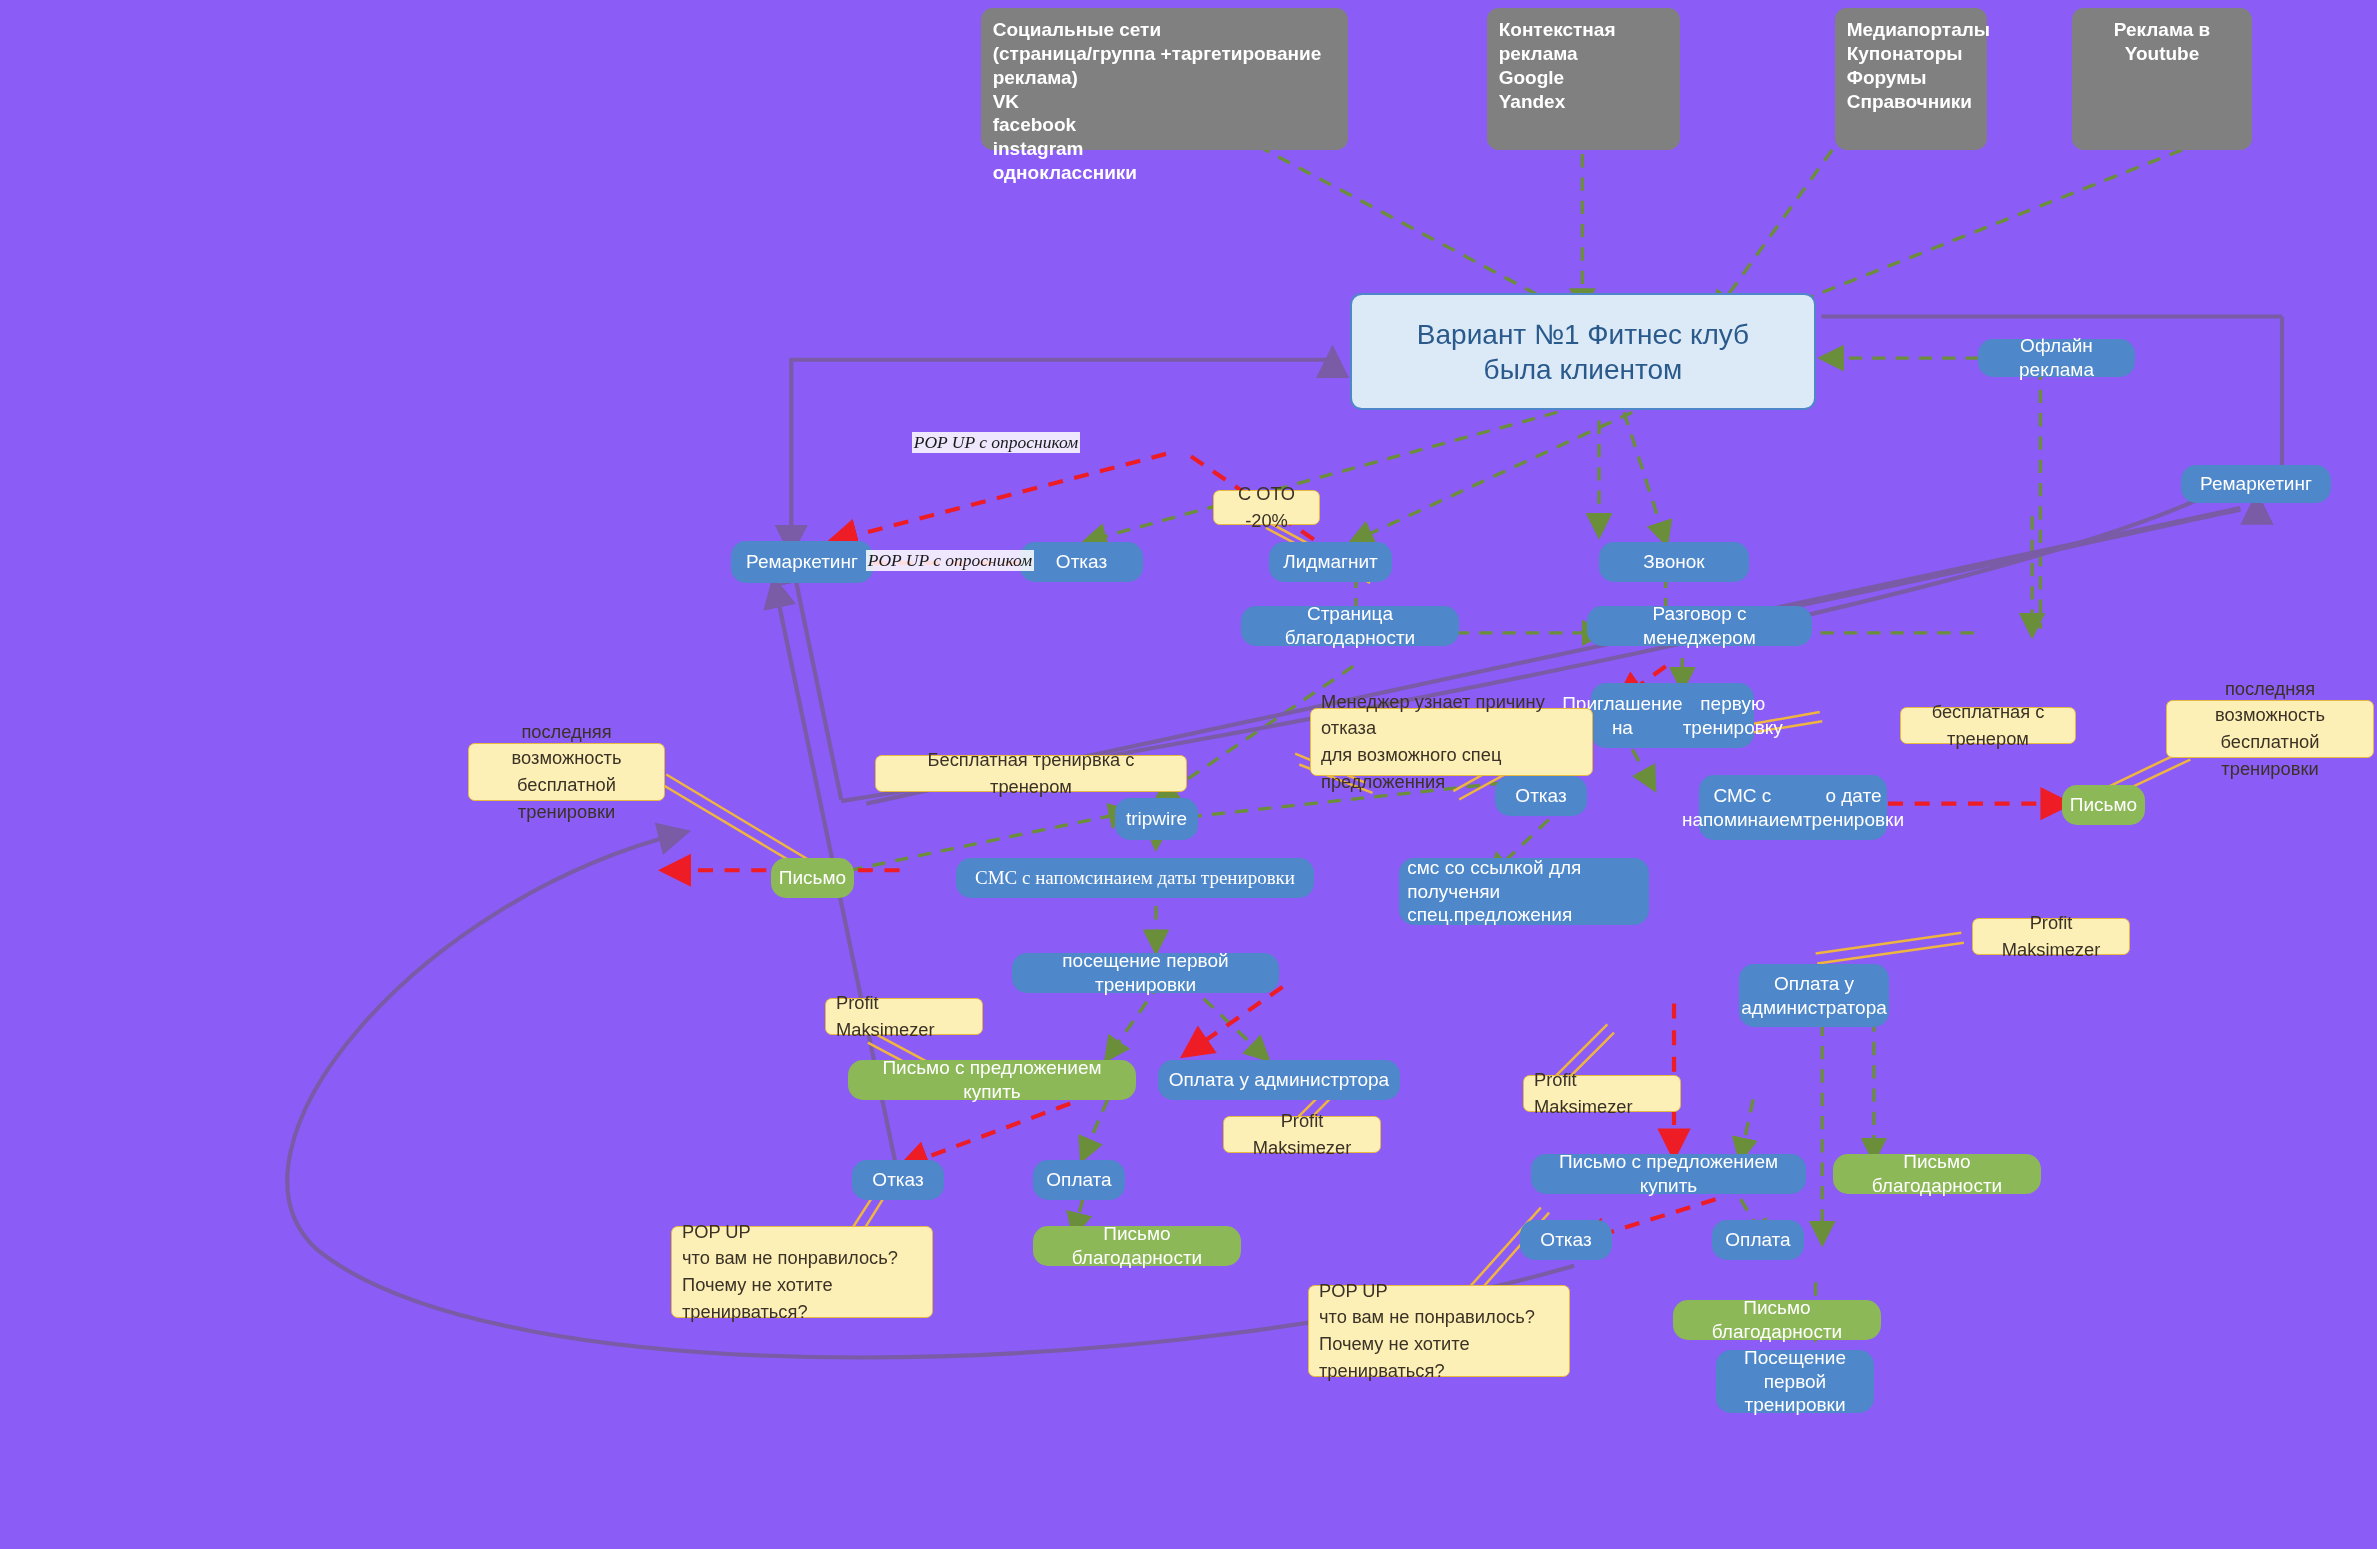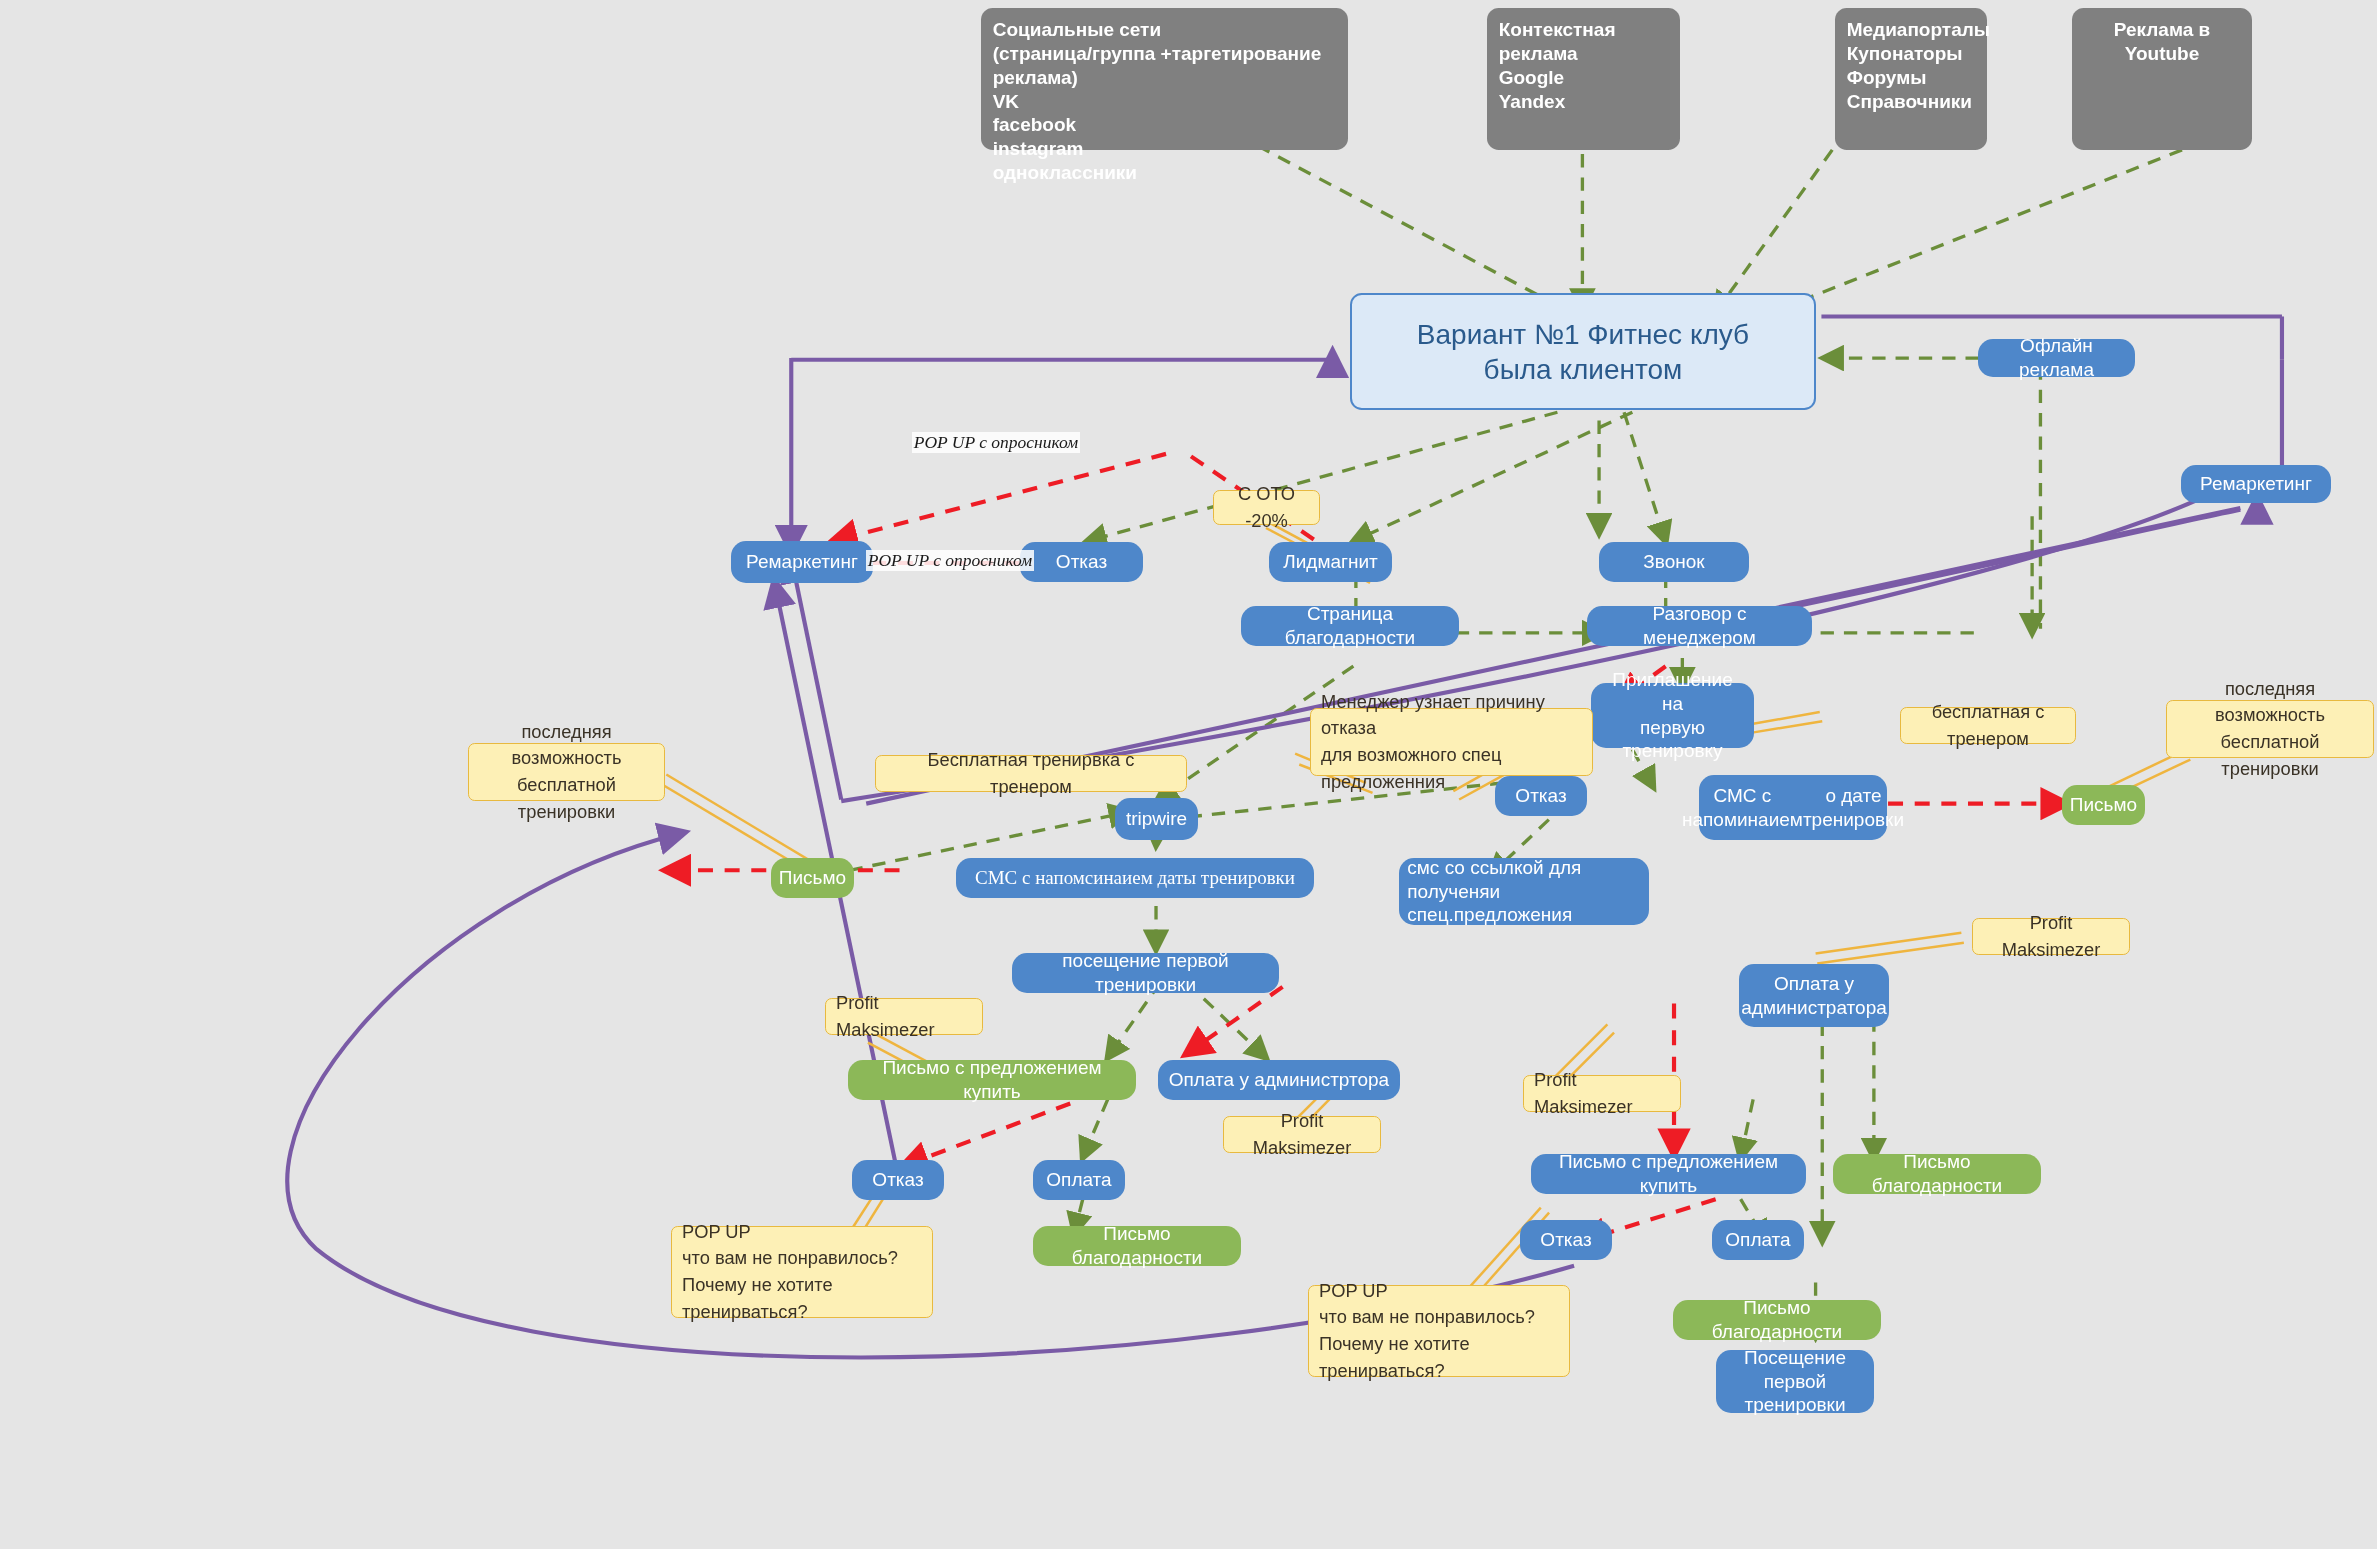--- a/index.html
+++ b/index.html
@@ -1,17 +1,17 @@
 <!DOCTYPE html>
 <html style="font-size:13.3px"><head>
 <meta charset="utf-8">
 <style>
   html,body{margin:0;padding:0;background:#ffffff;}
   body{font-family:"Liberation Sans", sans-serif;}
-  #canvas{position:relative;width:2377px;height:1549px;background:#e5e5e5;overflow:hidden;}
+  #canvas{position:relative;width:2377px;height:1549px;background:#8b5cf6;overflow:hidden;}
   #edges{position:absolute;left:0;top:0;width:2377px;height:1549px;pointer-events:none;}
 
   .node{position:absolute;box-sizing:border-box;display:flex;align-items:center;
         justify-content:center;text-align:center;border-radius:15px;
         color:#ffffff;line-height:1.25;padding:5px 8.3px;}
   .gray{background:#808080;border-radius:11.7px;color:#fff;
         align-items:flex-start;justify-content:flex-start;text-align:left;
         font-weight:bold;font-size:19px;padding:10px 11.7px;}
   .blue{background:#4e87ca;font-size:21px;}
   .bigblue{background:#dce9f7;border:2.5px solid #4e87ca;color:#2a5a8c;
@@ -204,21 +204,21 @@
   </div>
 
   <div class="node blue" style="left:1241px;top:606px;width:218px;height:40px;font-size:19px;">
     <span>Страница благодарности</span>
   </div>
 
   <div class="node blue" style="left:1587px;top:606px;width:225px;height:40px;font-size:19px;">
     <span>Разговор с менеджером</span>
   </div>
 
-  <div class="node blue" style="left:1591px;top:683px;width:163px;height:65px;flex-direction:column;font-size:19px;">
+  <div class="node blue" style="left:1591px;top:683px;width:163px;height:65px;flex-direction:row;font-size:19px;">
     <div>Приглашение на</div>
     <div>первую тренировку</div>
   </div>
 
   <div class="node blue" style="left:1495px;top:776px;width:92px;height:40px;font-size:19px;">
     <span>Отказ</span>
   </div>
 
   <div class="node blue" style="left:1699px;top:775px;width:188px;height:65px;flex-direction:row;font-size:19px;">
     <div>СМС с напоминаием</div>

